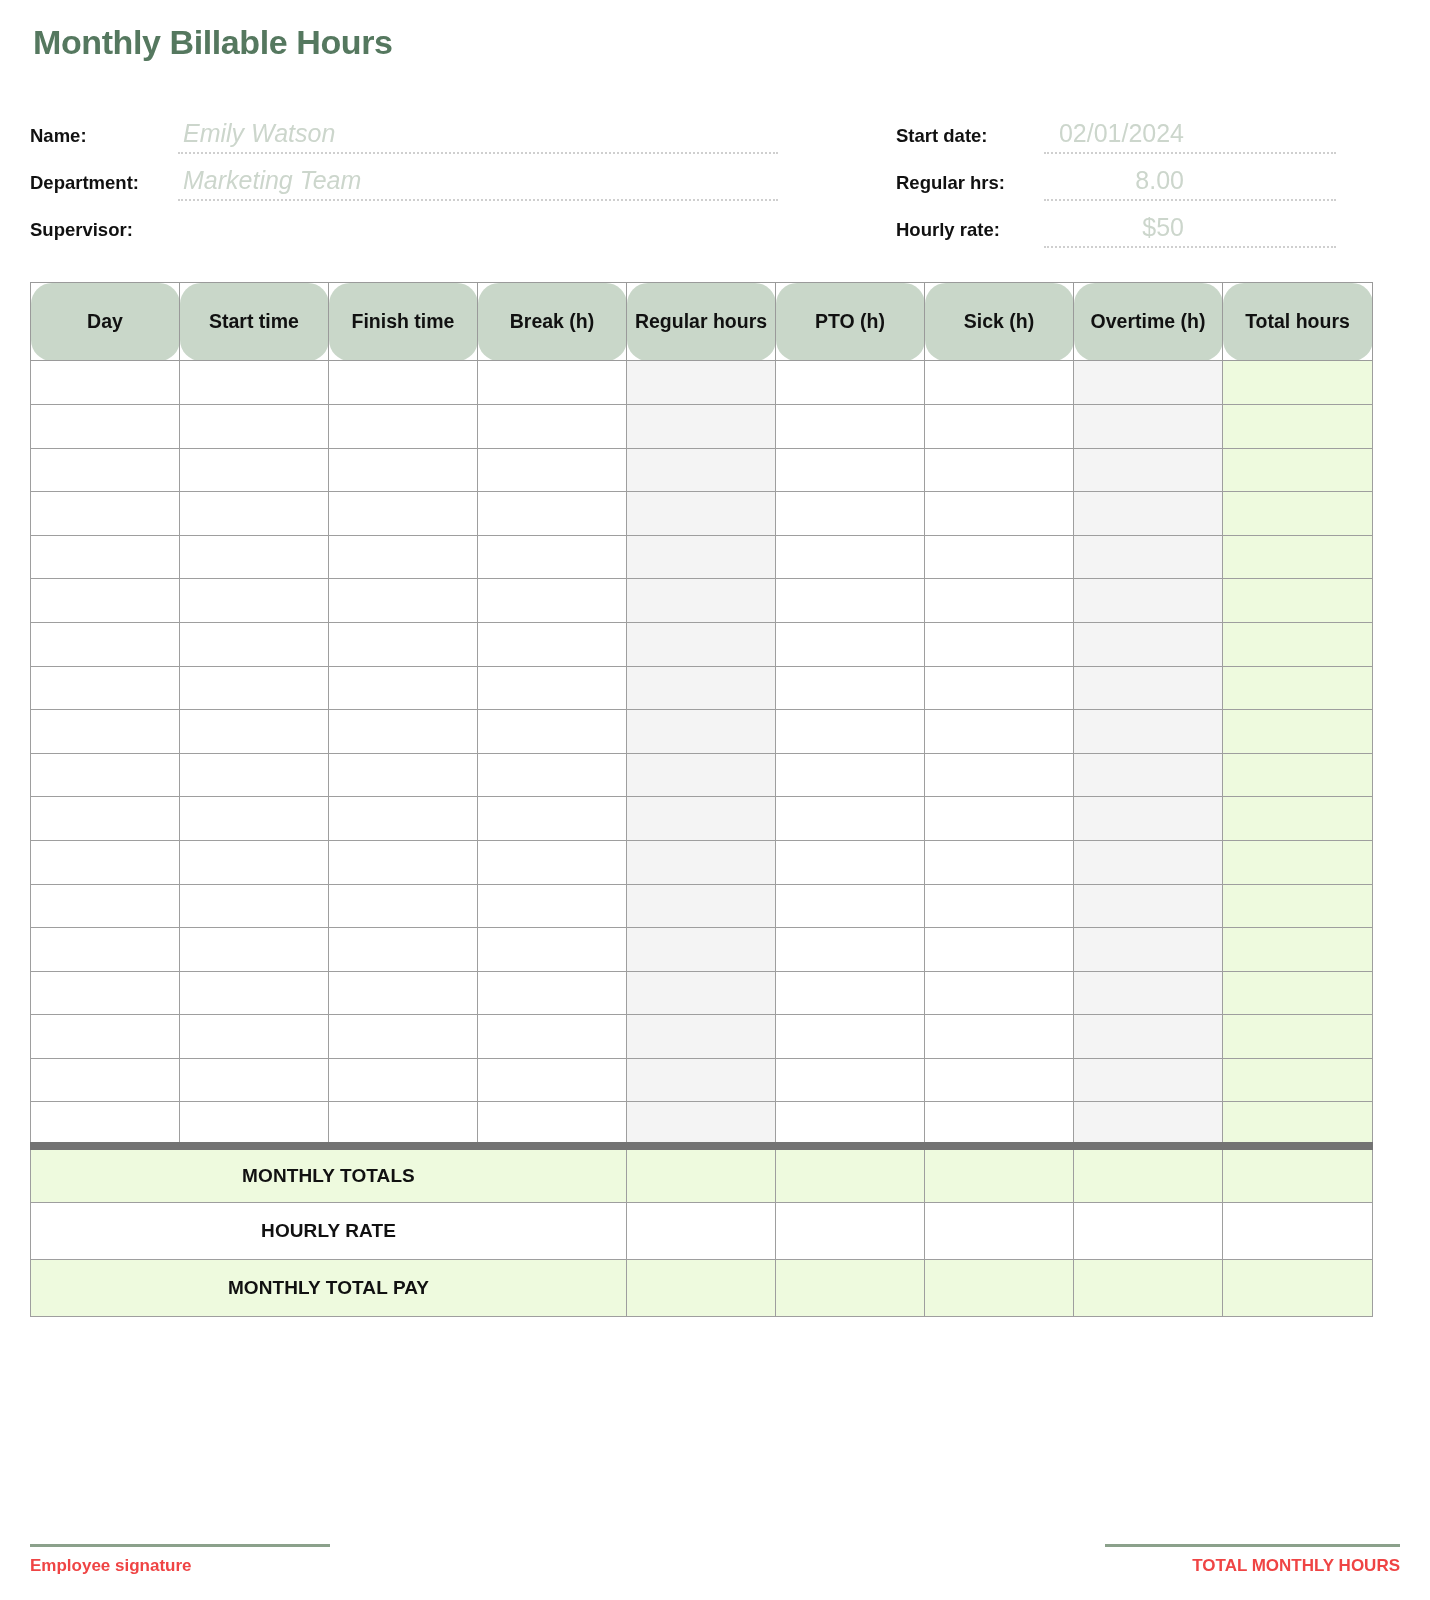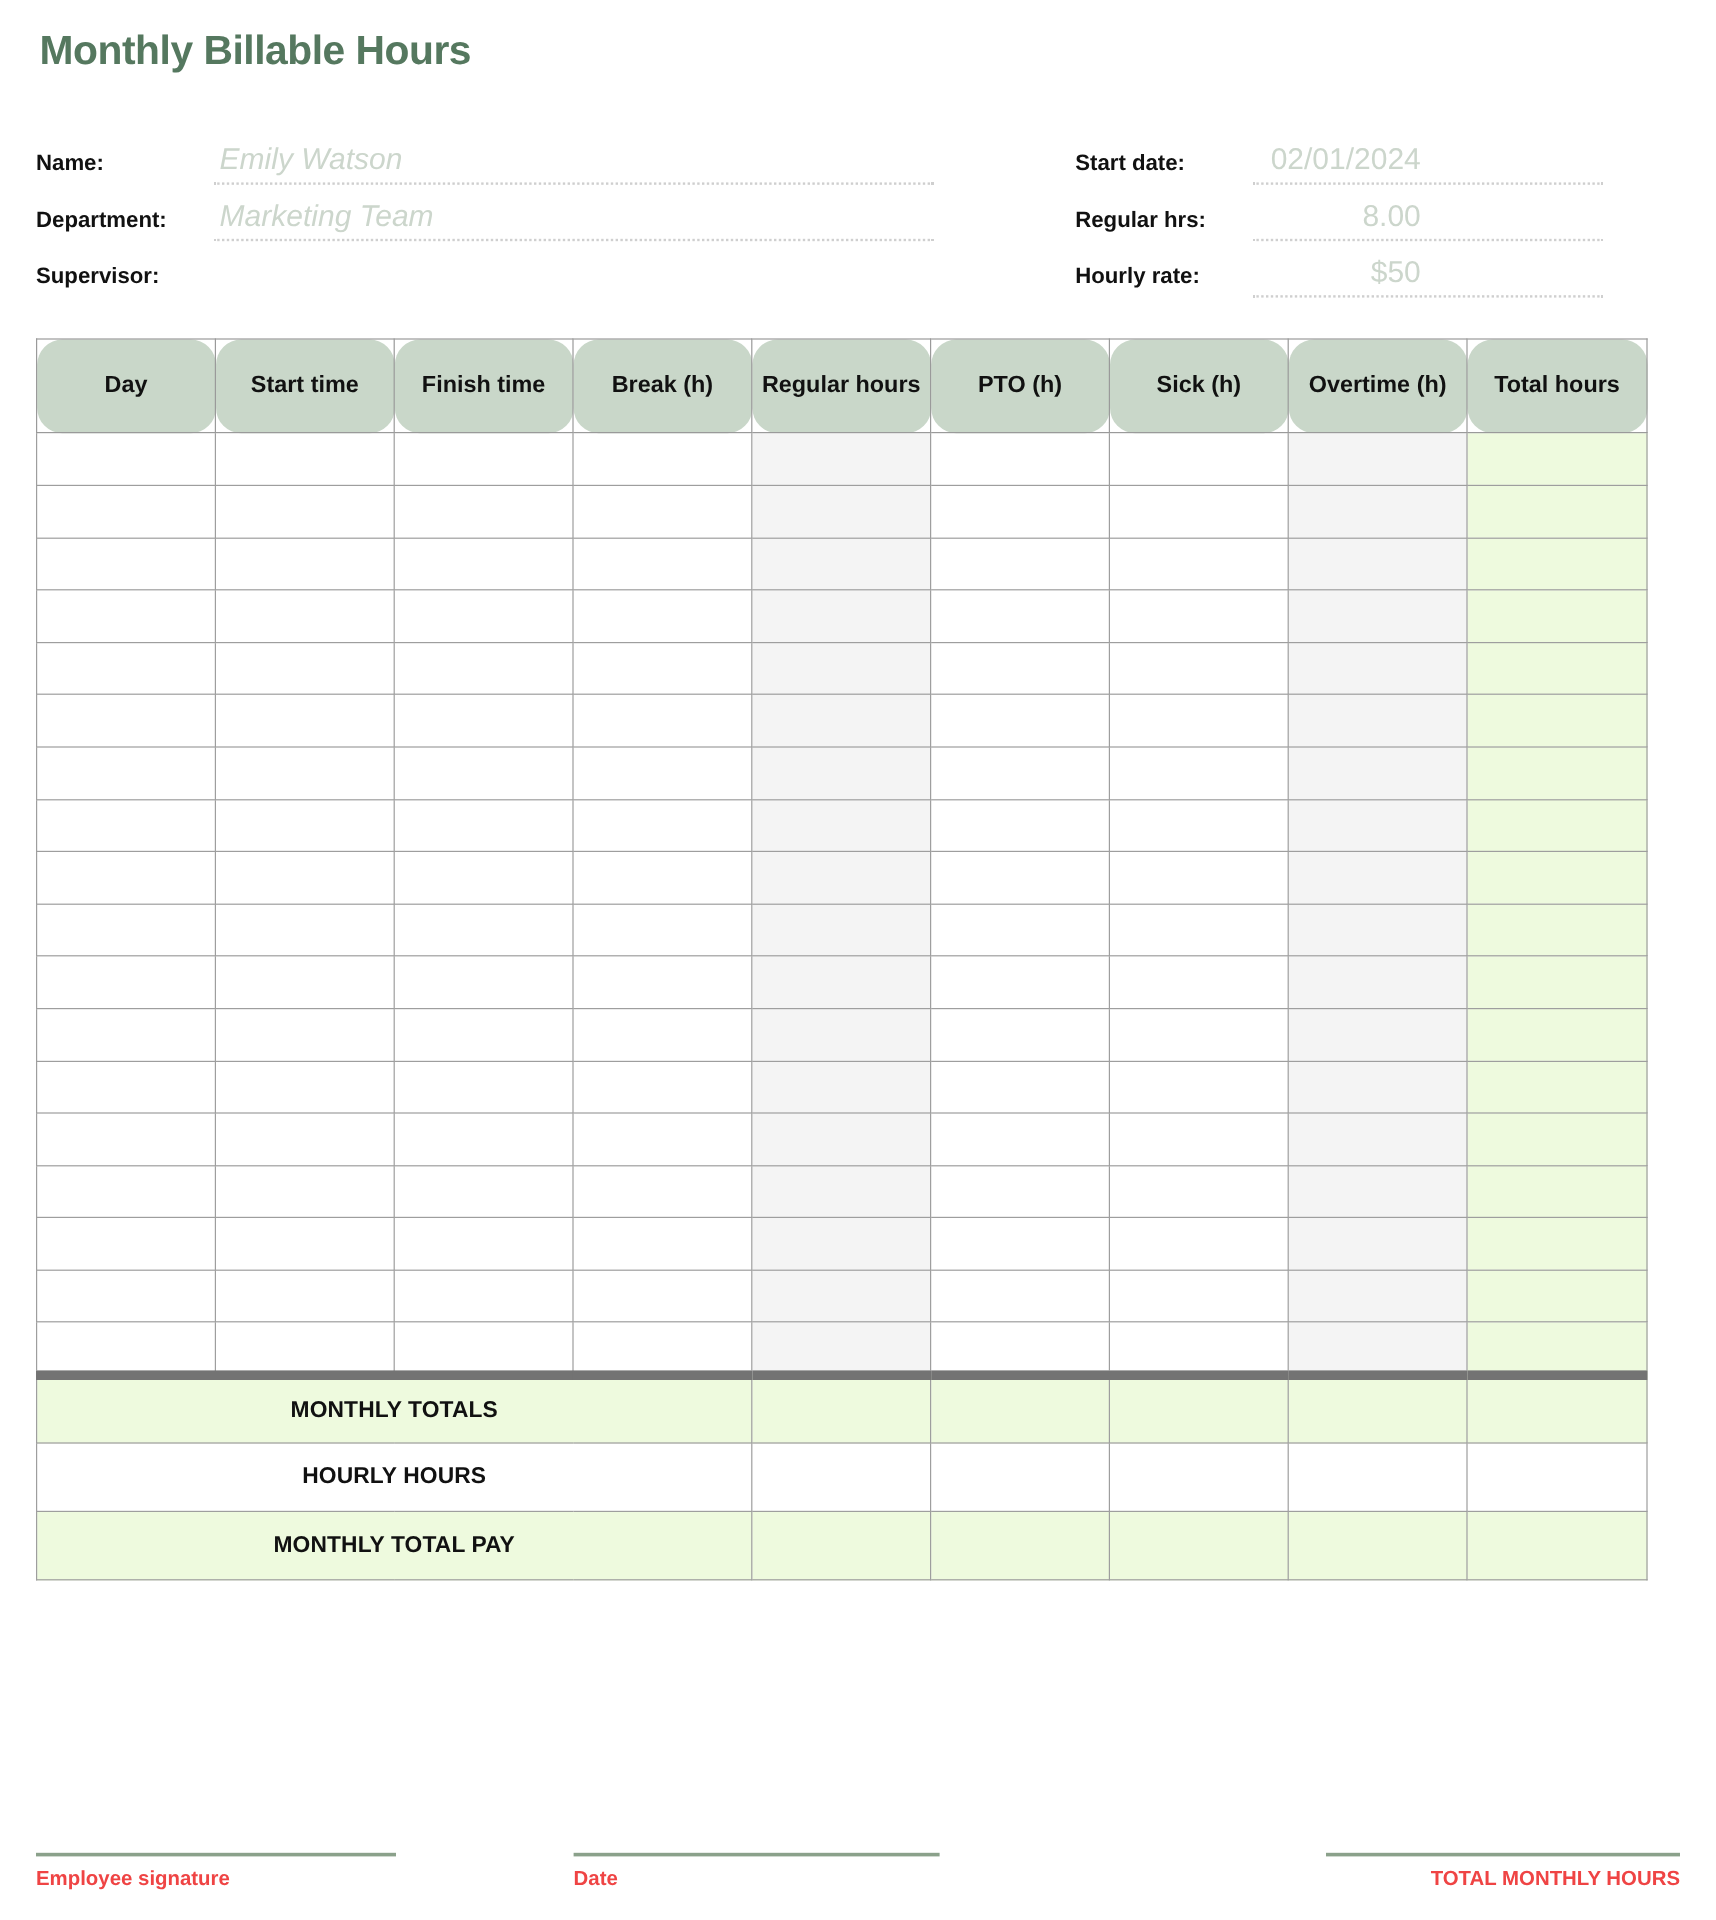--- a/index.html
+++ b/index.html
@@ -426,21 +426,21 @@
         </tr>
         <tr class="total-row green totals-top">
           <td colspan="4">MONTHLY TOTALS</td>
           <td></td>
           <td></td>
           <td></td>
           <td></td>
           <td></td>
         </tr>
         <tr class="total-row white">
-          <td colspan="4">HOURLY HOURS</td>
+          <td colspan="4">HOURLY RATE</td>
           <td></td>
           <td></td>
           <td></td>
           <td></td>
           <td></td>
         </tr>
         <tr class="total-row green">
           <td colspan="4">MONTHLY TOTAL PAY</td>
           <td></td>
           <td></td>
@@ -448,24 +448,20 @@
           <td></td>
           <td></td>
         </tr>
       </tbody>
   </table>
 
   <div class="footer">
     <div class="sig employee">
       <div class="sig-line"></div>
       <div class="sig-label">Employee signature</div>
-    </div>
-    <div class="sig date">
-      <div class="sig-line"></div>
-      <div class="sig-label">Date</div>
     </div>
     <div class="sig total">
       <div class="sig-line"></div>
       <div class="sig-label">TOTAL MONTHLY HOURS</div>
     </div>
   </div>
 
 </div>
 
 </body></html>

